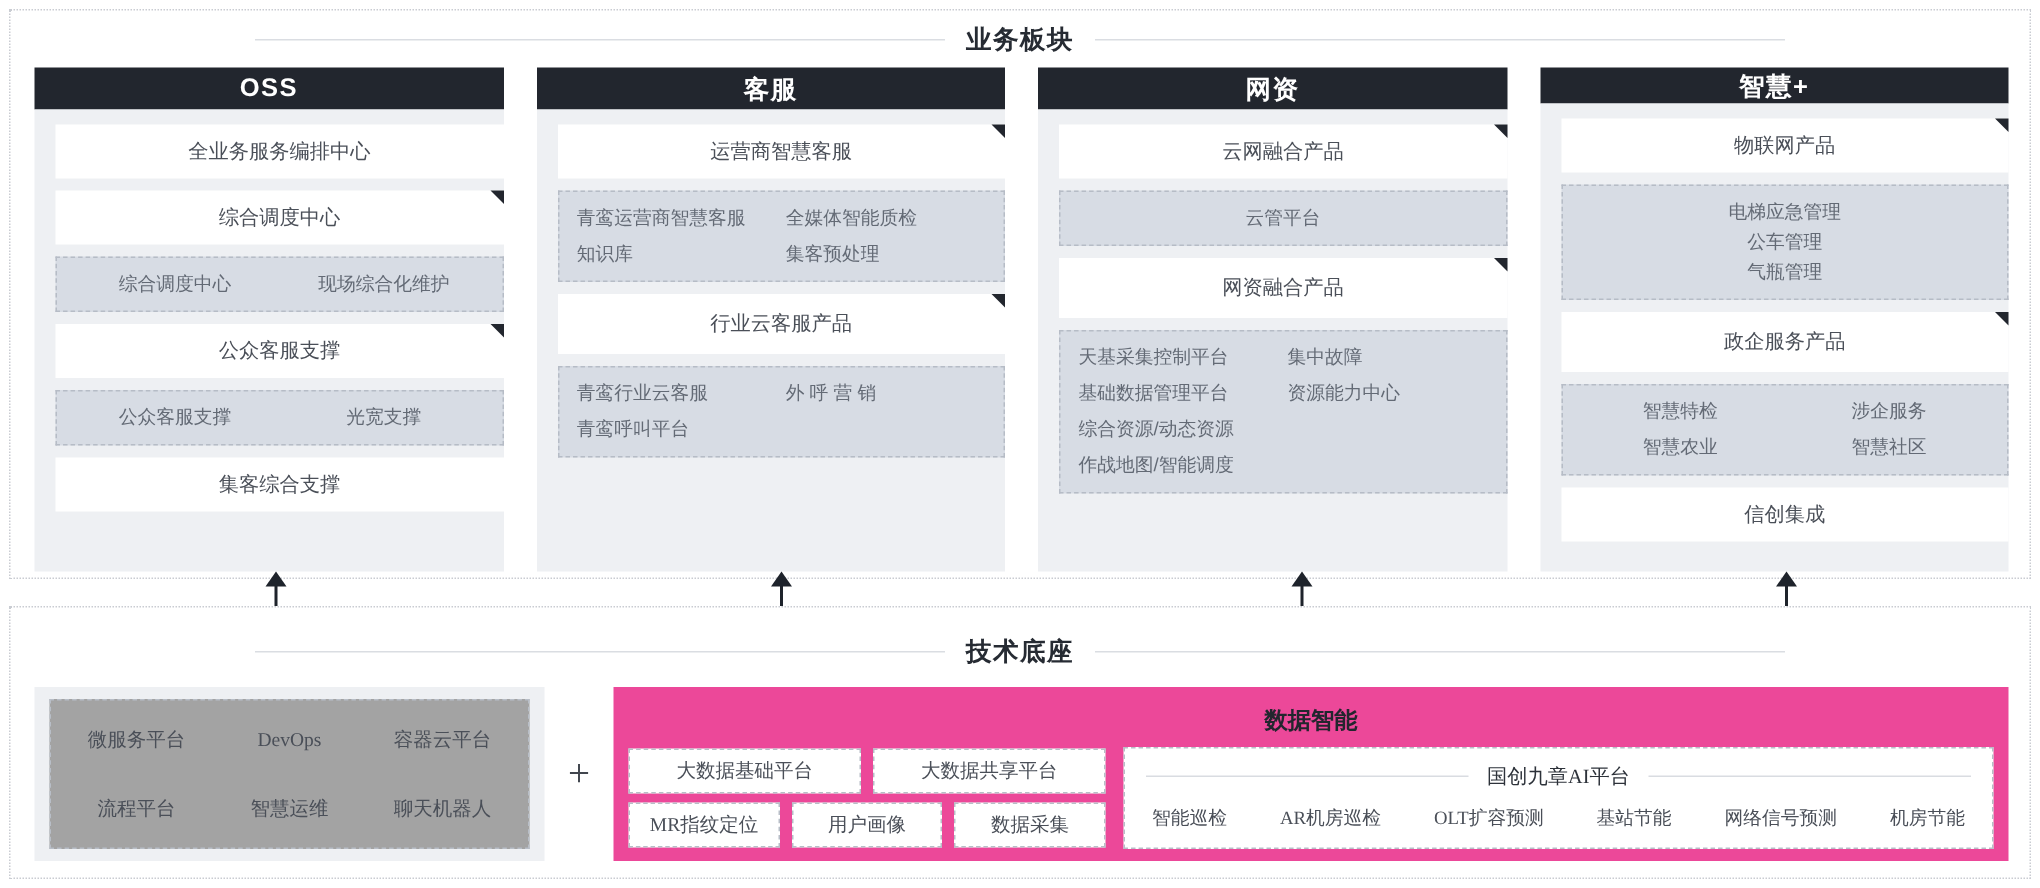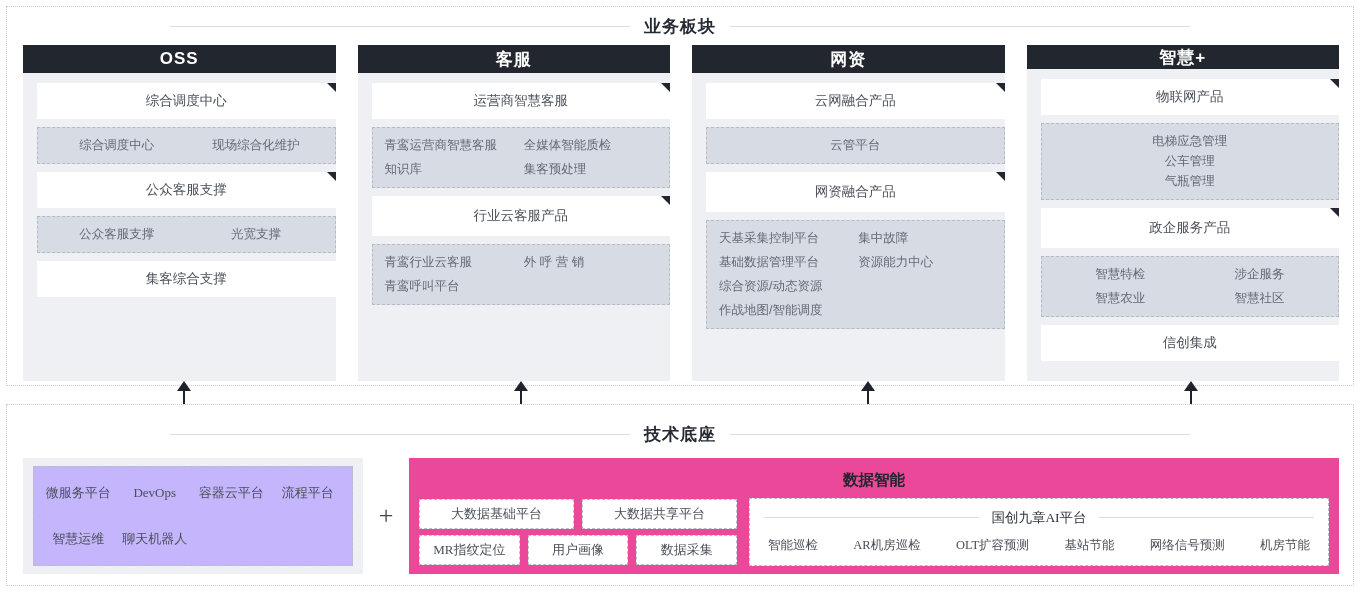--- a/index.html
+++ b/index.html
@@ -131,23 +131,23 @@
     display: flex; flex-direction: column;
   }
   .box-title {
     text-align: center;
     font-size: 15.5px; font-weight: bold; color: #22262e;
     padding: 4px 0 7px 0;
   }
   .paas-inner {
     flex: 1;
     border: 1px dashed #b8bec7;
-    background: #c4b5fd;
+    background: #a3a3a3;
     display: grid;
-    grid-template-columns: 1fr 1fr 1fr 1fr;
+    grid-template-columns: 1fr 1fr 1fr;
     align-items: center;
     row-gap: 2px;
     padding: 4px 6px;
   }
   .paas-inner .item {
     text-align: center; font-size: 13px; color: #4a4f58;
   }
   .plus {
     width: 46px;
     text-align: center;
@@ -213,20 +213,23 @@
       <div class="txt">业务板块</div>
       <div class="rule"></div>
     </div>
 
     <div class="cols">
 
       <div class="col">
         <div class="col-head">OSS</div>
         <div class="col-body">
           <div class="card-head">
+            <span>全业务服务编排中心</span>
+          </div>
+          <div class="card-head">
             <span class="corner"></span>
             <span>综合调度中心</span>
           </div>
           <div class="sub center">
             <div class="grid2">
               <div class="item">综合调度中心</div>
               <div class="item">现场综合化维护</div>
             </div>
           </div>
           <div class="card-head">

